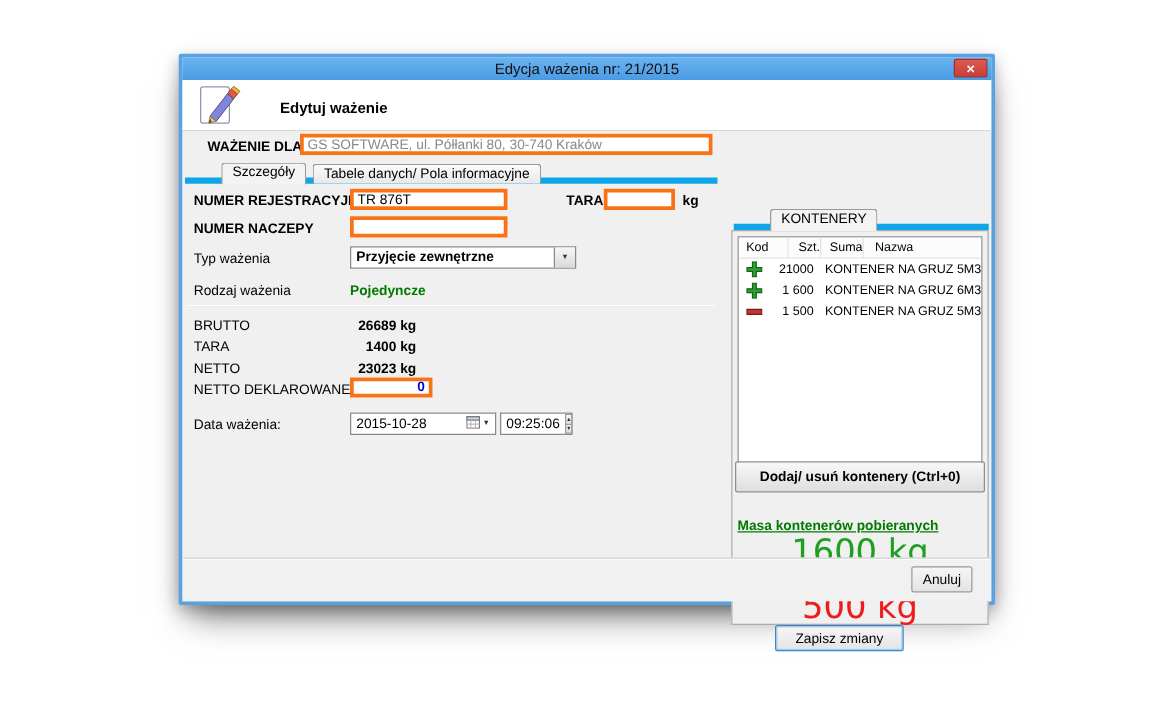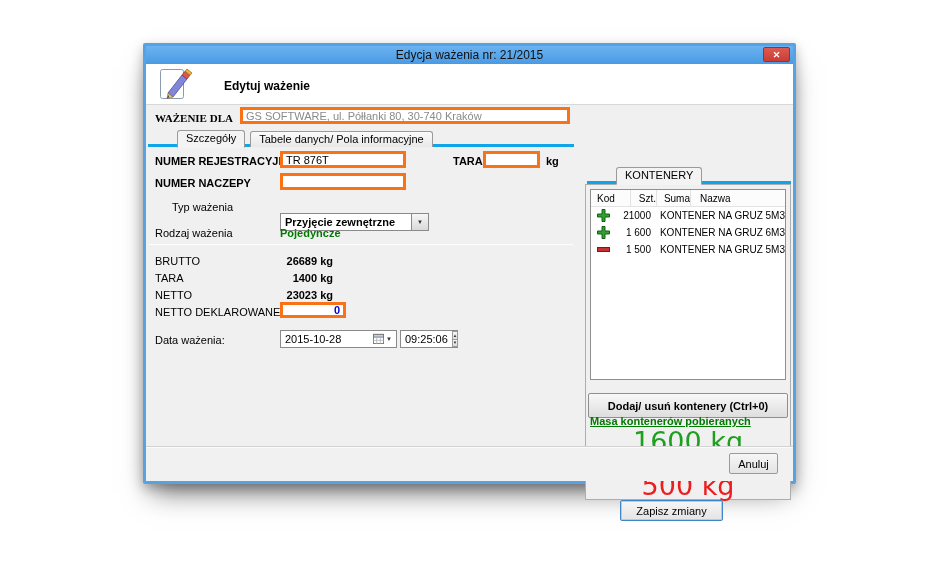--- a/index.html
+++ b/index.html
@@ -28,21 +28,21 @@
 
   label.b { font-weight:bold; }
   .abs { position:absolute; }
 
   input.txt { border:3px solid #f97316; background:#fff; height:17px; font-family:"Liberation Sans",sans-serif;
               font-size:11px; padding:0 3px; }
   input.gray { color:#8a8a8a; }
   input.bluenum { color:#0000d4; font-weight:bold; text-align:right; }
 
   
-  .tabstrip { position:absolute; height:17px; border-bottom:3px solid #0ea5e9;padding-left:29px; }
+  .tabstrip { position:absolute; height:17px; border-bottom:5px solid #0ea5e9;padding-left:29px; }
   .tab { display:inline-block; height:16px; margin-right:2px; padding:1px 8px 0 8px;
          border:1px solid #9a9a9a; border-bottom:none; border-radius:3px 3px 0 0;
          background:linear-gradient(#fbfbfb,#e8e8e8); vertical-align:bottom; cursor:pointer; }
   .tab.selected { background:#f3f3f3; height:18px; margin-bottom:-1px; position:relative; z-index:2;
                   border-bottom:1px solid #f3f3f3; }
 
   
   .combo { position:absolute; height:18px; background:#fff; border:1px solid #8a8a8a; display:flex; }
   .combo .cval { flex:1; font-weight:bold; padding:2px 4px 0 4px; white-space:nowrap; overflow:hidden; }
   .combo .cbtn { width:17px; border-left:1px solid #8a8a8a; background:linear-gradient(#f7f7f7,#d9d9d9);
@@ -75,21 +75,21 @@
   .c-szt  { width:26px; text-align:right; }
   .c-suma { width:34px; text-align:right; }
   .c-naz  { flex:1; padding-left:9px; white-space:nowrap; }
   .lhead .c-kod, .lhead .c-szt, .lhead .c-suma, .lhead .c-naz { border-right:1px solid #e3e3e3; height:100%; display:flex; align-items:center; }
   .lhead .c-szt, .lhead .c-suma { justify-content:flex-end; }
   .lhead .c-naz { border-right:none; }
   .kod svg { display:none; vertical-align:middle; }
   .kod.plus  .i-plus  { display:inline; }
   .kod.minus .i-minus { display:inline; }
 
-  .add-btn { position:absolute; left:2px; top:208px; width:200px; height:25px;
+  .add-btn { position:absolute; left:2px; top:184px; width:200px; height:25px;
              border:1px solid #8f8f8f; border-radius:2px; background:linear-gradient(#f8f8f8,#dedede);
              font-weight:bold; font-size:11px; font-family:"Liberation Sans",sans-serif; cursor:pointer; }
   .masa-label { position:absolute; left:4px; font-weight:bold; text-decoration:underline; font-size:11px; }
   .masa-label.g { color:#007a00; }
   .masa-label.r { color:#cc0000; }
   .masa-val { position:absolute; left:0; width:100%; text-align:center; font-size:27px; font-family:"DejaVu Sans",sans-serif; }
   .masa-val.g { color:#1f9f1f; }
   .masa-val.r { color:#ee1c1c; }
 
   
@@ -120,43 +120,43 @@
         <polygon points="8,30.5 10,29.3 9.4,26.8" fill="#333"></polygon>
         <polygon points="23,7 26,3.2 31,7.2 28,11" fill="#e2554d" stroke="#8a2f2a" stroke-width="0.7"></polygon>
         <polygon points="26,3.2 28,1 33,5 31,7.2" fill="#f3b13c" stroke="#8a6a20" stroke-width="0.7"></polygon>
       </svg>
     </span>
     <span class="htitle">Edytuj ważenie</span>
   </div>
 
   <div class="client">
 
-    <label class="b abs" style="left:9px; top:7px;font-family:Liberation Serif, serif;">WAŻENIE DLA</label>
+    <label class="b abs" style="left:20px; top:7px;">WAŻENIE DLA</label>
     <input class="txt gray abs" style="left: 94px; top: 2px; width: 330px;" readonly="" value="GS SOFTWARE, ul. Półłanki 80, 30-740 Kraków">
 
     <div class="tabstrip abs" style="left:2px; top:25px; width:426px;">
       <span class="tab selected">
         <span>Szczegóły</span>
       </span>
       <span class="tab">
         <span>Tabele danych/ Pola informacyjne</span>
       </span>
     </div>
 
     <label class="b abs" style="left:9px; top:50px;">NUMER REJESTRACYJNY</label>
     <input class="txt abs" style="left: 134px; top: 46px; width: 126px;" value="TR 876T">
     <label class="b abs" style="left:307px; top:50px;">TARA</label>
     <input class="txt bluenum abs" style="left: 337px; top: 46px; width: 57px; padding-left: 48px;" value="1400">
     <label class="b abs" style="left:400px; top:50px;">kg</label>
 
     <label class="b abs" style="left:9px; top:72px;">NUMER NACZEPY</label>
     <input class="txt abs" style="left: 134px; top: 68px; width: 126px;">
 
-    <label class="abs" style="left:26px; top:96px;text-align:center;">Typ ważenia</label>
-    <div class="combo" style="left:134px; top:108px; width:149px;">
+    <label class="abs" style="left:9px; top:96px;text-align:center;">Typ ważenia</label>
+    <div class="combo" style="left:134px; top:92px; width:181px;">
       <span class="cval">Przyjęcie zewnętrzne</span>
       <span class="cbtn">
         <span>▼</span>
       </span>
     </div>
 
     <label class="abs" style="left:9px; top:122px;">Rodzaj ważenia</label>
     <span class="abs" style="left:134px; top:122px; font-weight:bold; color:#007a00;">Pojedyncze</span>
 
     <div class="sep" style="left:3px; top:139px; width:424px;"></div>

